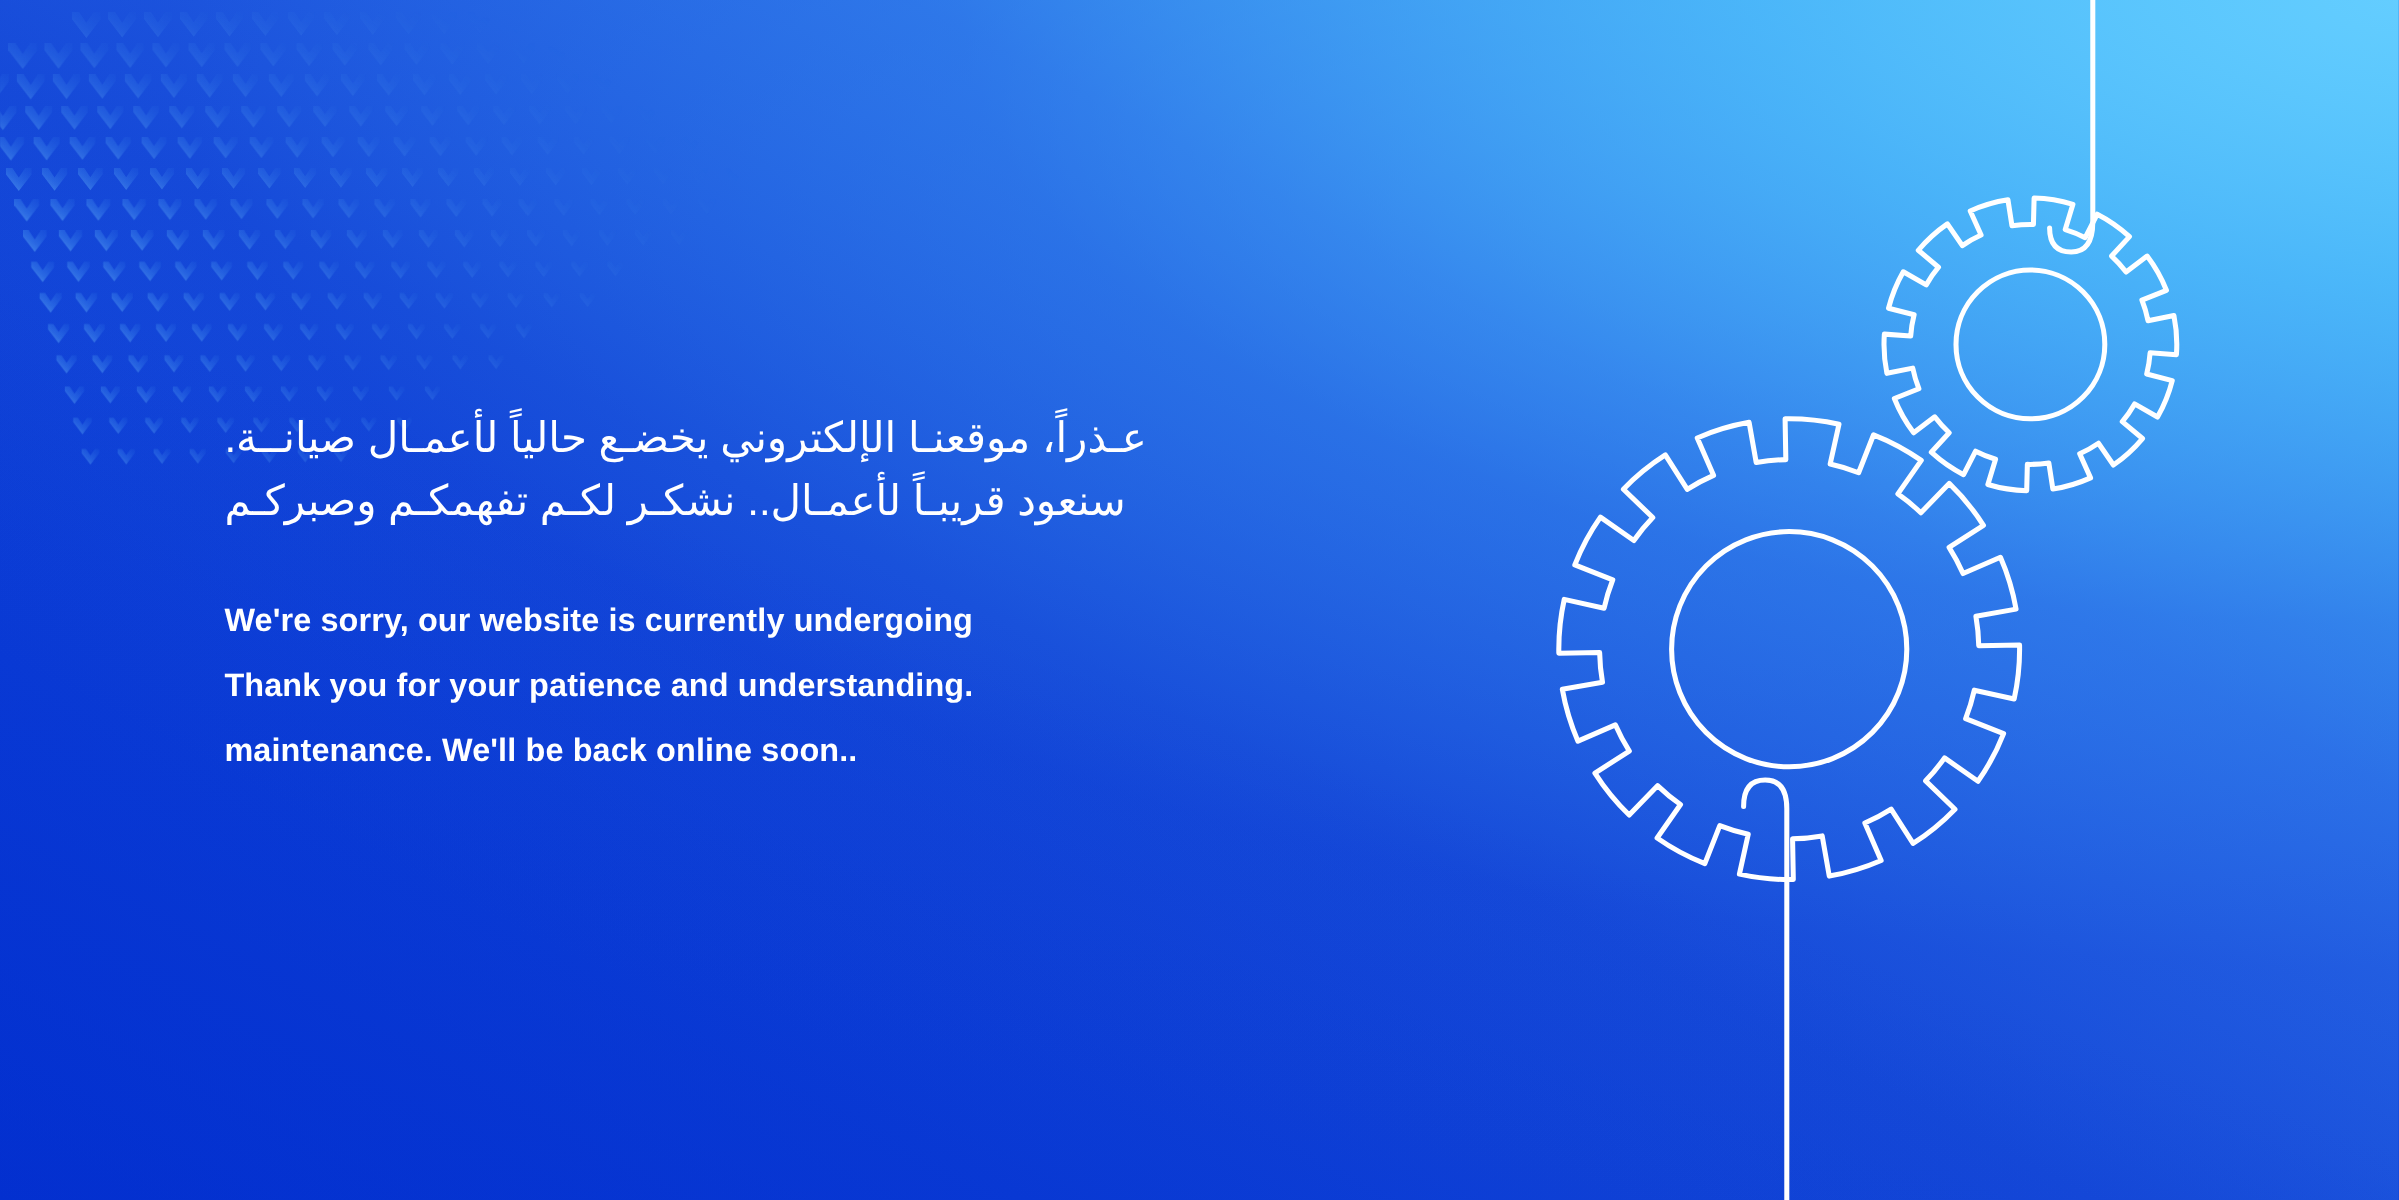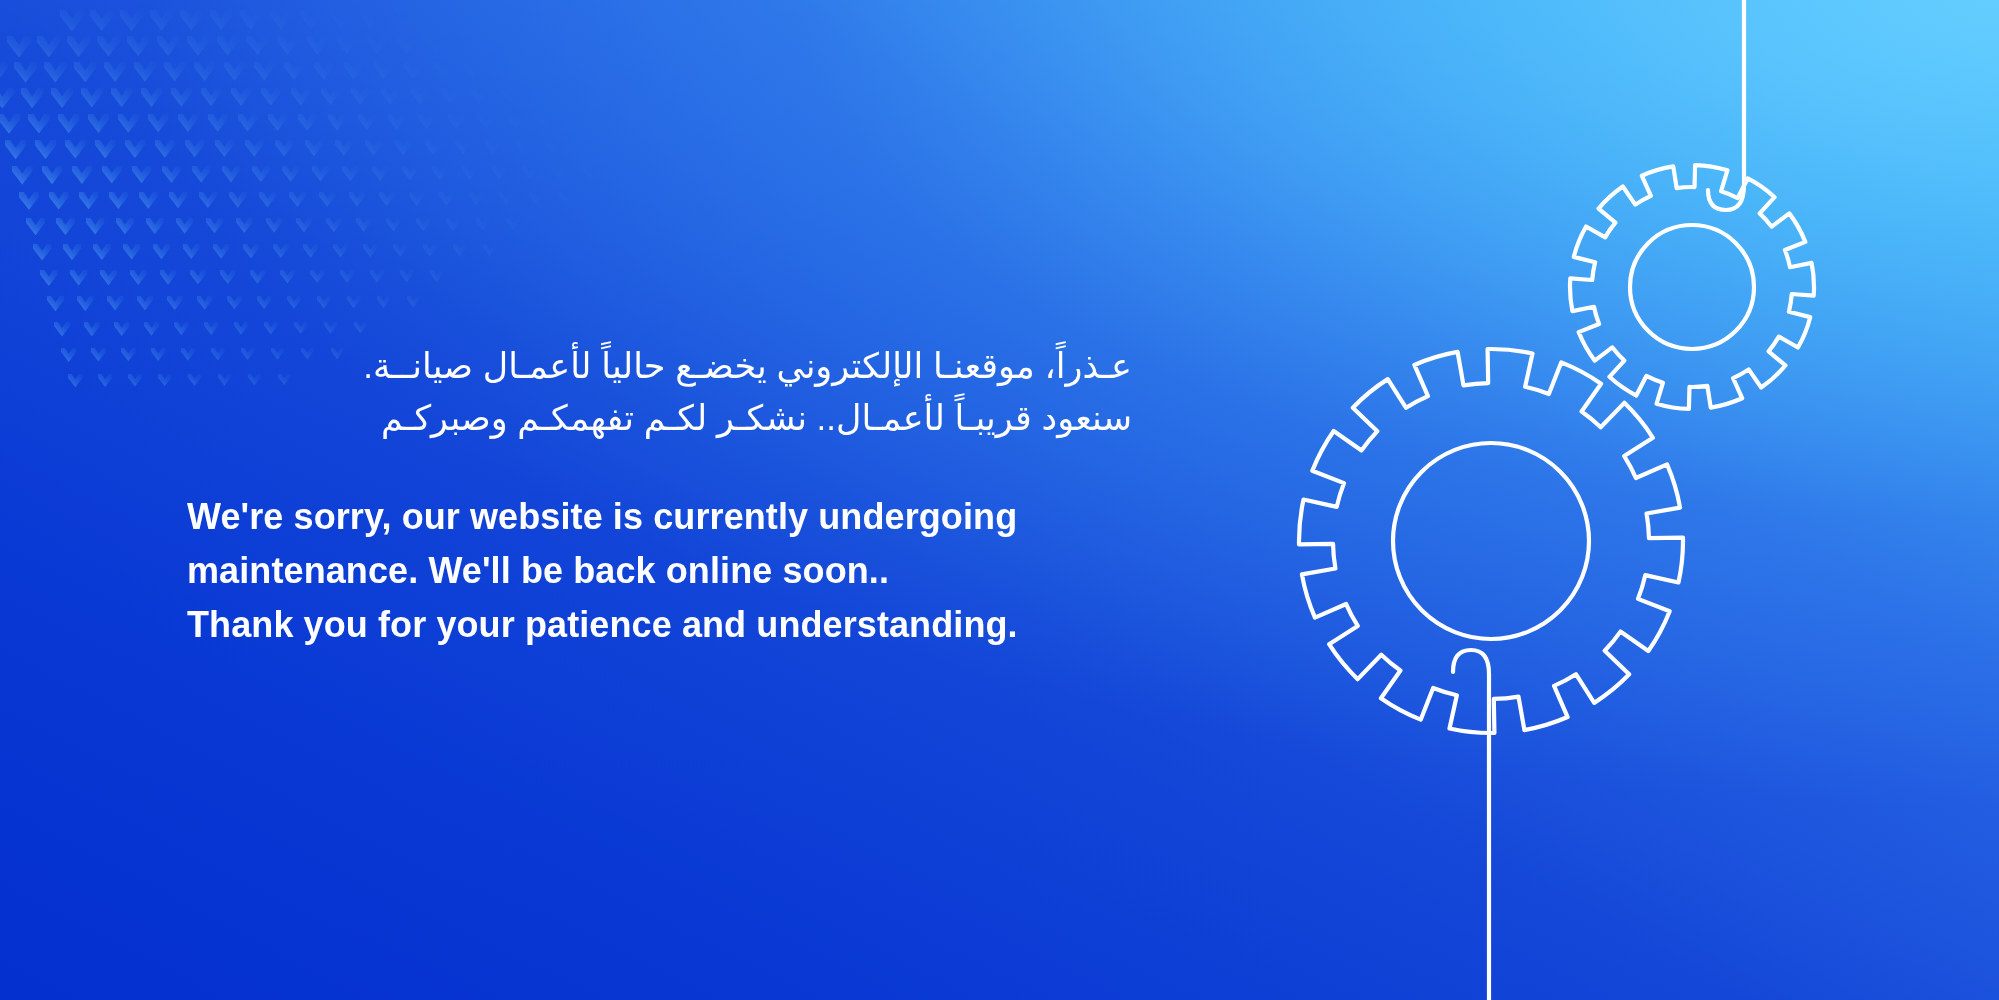--- a/index.html
+++ b/index.html
@@ -57,34 +57,34 @@
 
   
   .copy {
     position: absolute;
     left: 187px;
     top: 340px;
     width: 1000px;
   }
   .ar-block {
     direction: rtl;
-    text-align: right;
+    text-align: left;
     color: #ffffff;
     font-size: 35px;
     line-height: 52px;
     font-weight: 500;
     letter-spacing: 0.3px;
     width: 945px;
     margin-bottom: 46px;
   }
   .ar-line { display: block; white-space: nowrap; }
 
   .en-block {
     color: #ffffff;
-    font-size: 36px;
+    font-size: 27px;
     line-height: 54px;
     font-weight: 600;
     letter-spacing: 0.1px;
   }
   .en-line { display: block; white-space: nowrap; }
 </style>
 </head>
 <body>
 
 <div id="stage">
@@ -392,19 +392,19 @@
 
   <div class="copy">
 
     <div class="ar-block">
       <span class="ar-line">عـذراً، موقعنـا الإلكتروني يخضـع حالياً لأعمـال صيانــة.</span>
       <span class="ar-line">سنعود قريبـاً لأعمـال.. نشكـر لكـم تفهمكـم وصبركـم</span>
     </div>
 
     <div class="en-block">
       <span class="en-line">We're sorry, our website is currently undergoing</span>
+      <span class="en-line">Thank you for your patience and understanding.</span>
       <span class="en-line">maintenance. We'll be back online soon..</span>
-      <span class="en-line">Thank you for your patience and understanding.</span>
     </div>
 
   </div>
 
 </div>
 
 </body></html>

